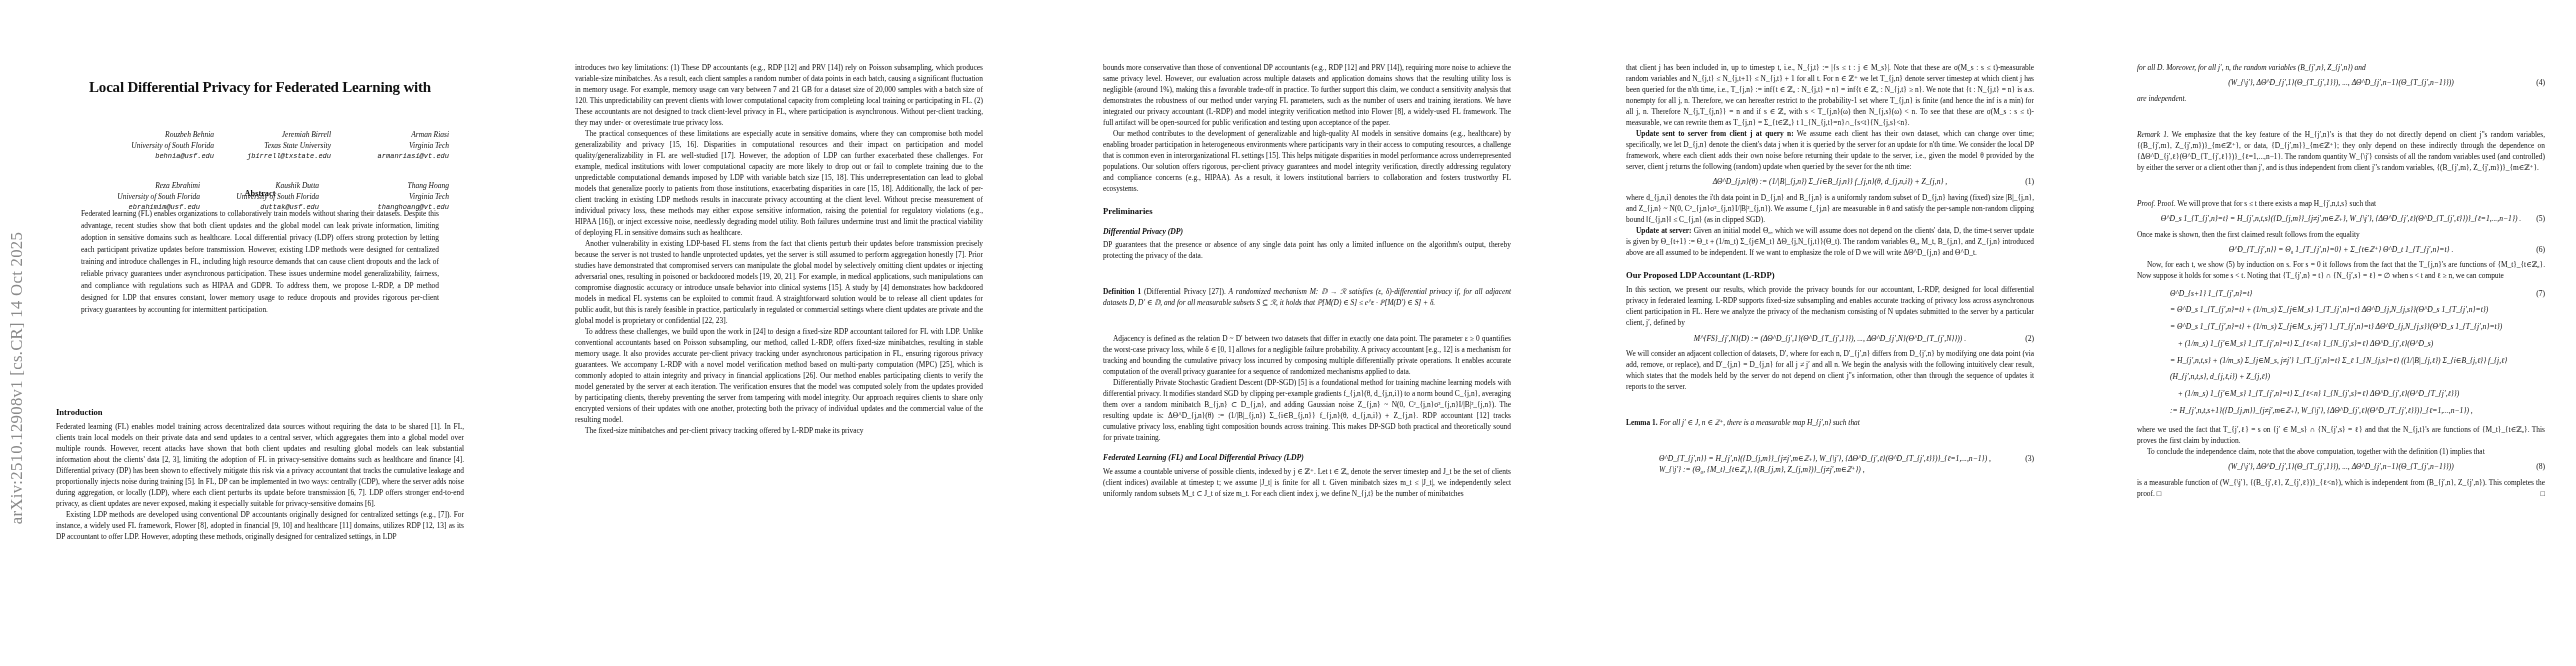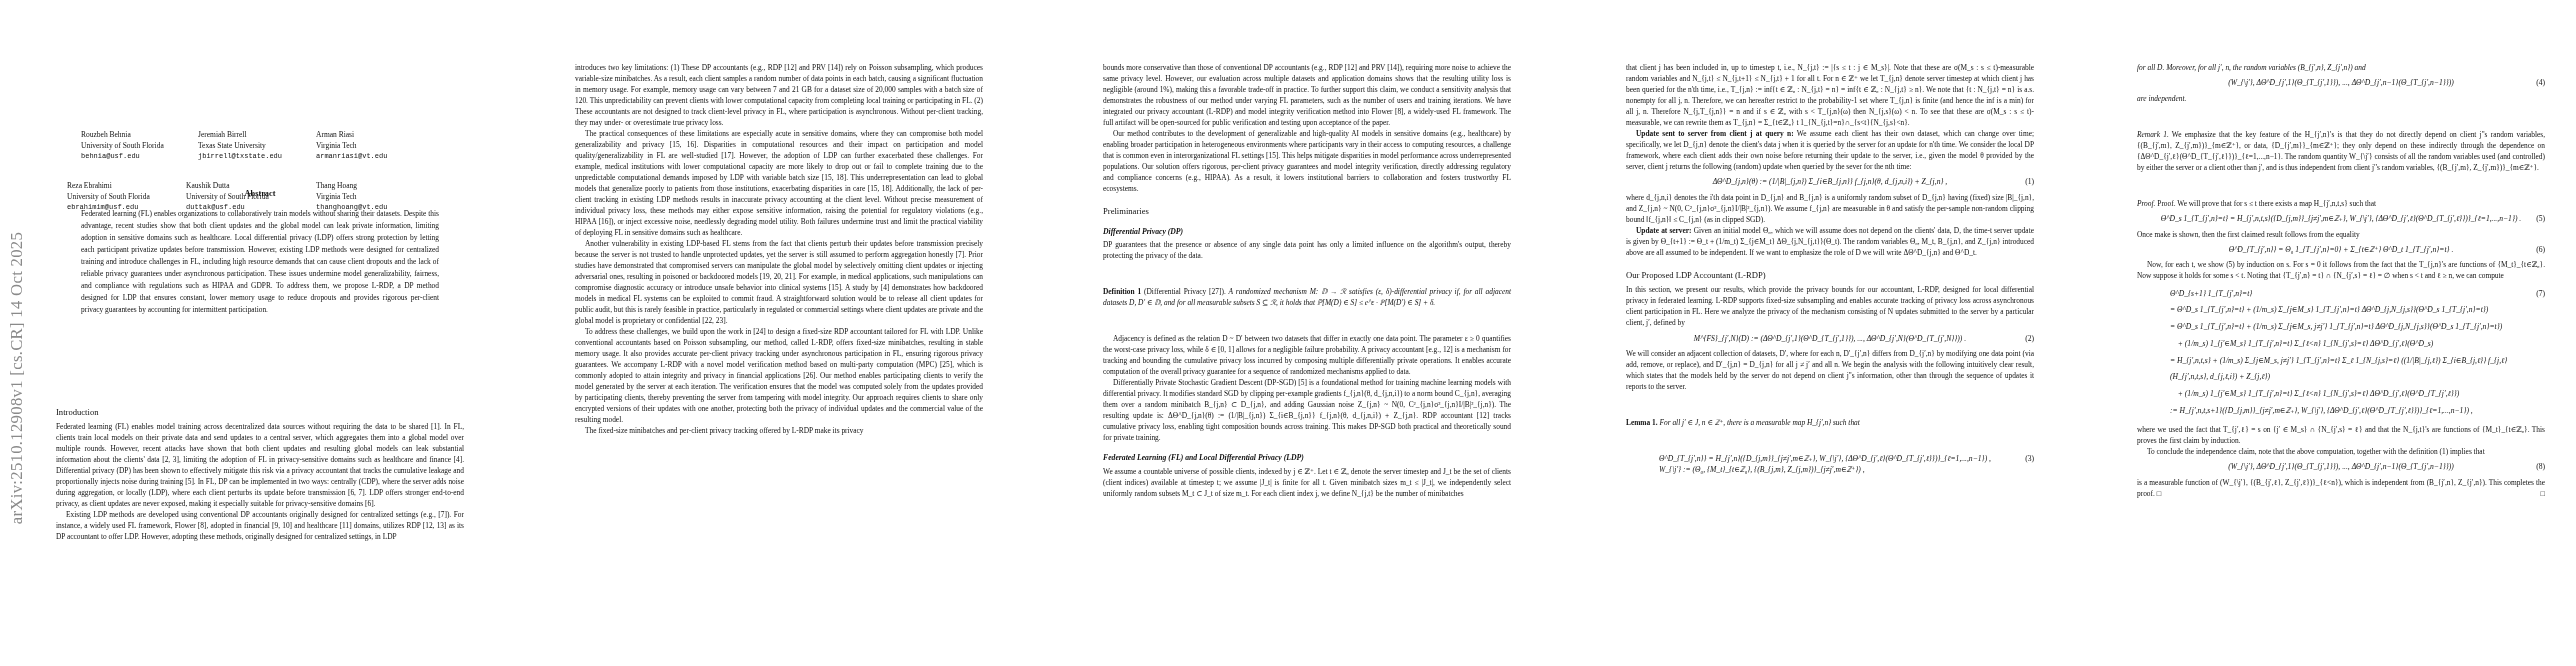--- a/index.html
+++ b/index.html
@@ -9,44 +9,45 @@
   .stamp span { position:absolute; left:50%; top:50%; white-space:nowrap;
     transform:translate(-50%,-50%) rotate(-90deg); font-size:16.7px; color:#8a8a8a;
     font-family:"Liberation Serif",serif; letter-spacing:0.3px; }
   .col { position:absolute; top:62px; width:408px; font-size:7.4px; line-height:11px;
          text-align:justify; hyphens:auto; }
   .col p { margin:0; }
   .col p.ind { text-indent:10px; }
   .title { position:absolute; left:56px; top:78px; width:408px; text-align:center;
            font-weight:bold; font-size:15px; line-height:18.3px; letter-spacing:-0.2px; }
   .authors { position:absolute; left:56px; top:129px; width:408px; }
-  .author { position:absolute; width:133px; text-align:left; font-size:7.5px; line-height:11px; }
+  .author { position:absolute; width:133px; text-align:right; font-size:7.5px; line-height:11px;font-style:italic; }
   .author .email { font-family:"Liberation Mono",monospace; font-size:7px; }
   .abs-h { position:absolute; left:56px; top:189px; width:408px; text-align:center;
            font-weight:bold; font-size:8.3px; }
   .abs { position:absolute; left:81px; top:208px; width:358px; font-size:7.4px;
          line-height:12px; text-align:justify; }
-  .sec-h { font-weight:normal; font-size:8.6px; margin:12.2px 0 3.3px 0; }
+  .sec-h { font-weight:bold; font-size:8.6px; margin:12.2px 0 3.3px 0; }
   .sub-h { font-weight:bold; font-style:italic; font-size:7.7px; margin:9px 0 2.2px 0; }
   .def { margin:25px 0; }
   .def b { font-weight:bold; }
   .it { font-style:italic; }
   .eq { position:relative; text-align:center; font-style:italic; margin:4.4px 0; font-size:7.6px; }
   .eq .num { position:absolute; right:0; top:0; font-style:normal; }
   .eq.left { text-align:left; padding-left:33px; }
   .qed { position:absolute; right:0; }
 </style>
 </head>
 <body>
 
 <div class="stamp">
   <span>arXiv:2510.12908v1  [cs.CR]  14 Oct 2025</span>
 </div>
 
 <div class="title">
+  <div>Local Differential Privacy for Federated Learning with</div>
 </div>
 
 <div class="authors">
   <div class="author" style="left:25px;top:0">
     <div>Rouzbeh Behnia</div>
     <div>University of South Florida</div>
     <div class="email">behnia@usf.edu</div>
   </div>
   <div class="author" style="left:142px;top:0">
     <div>Jeremiah Birrell</div>

